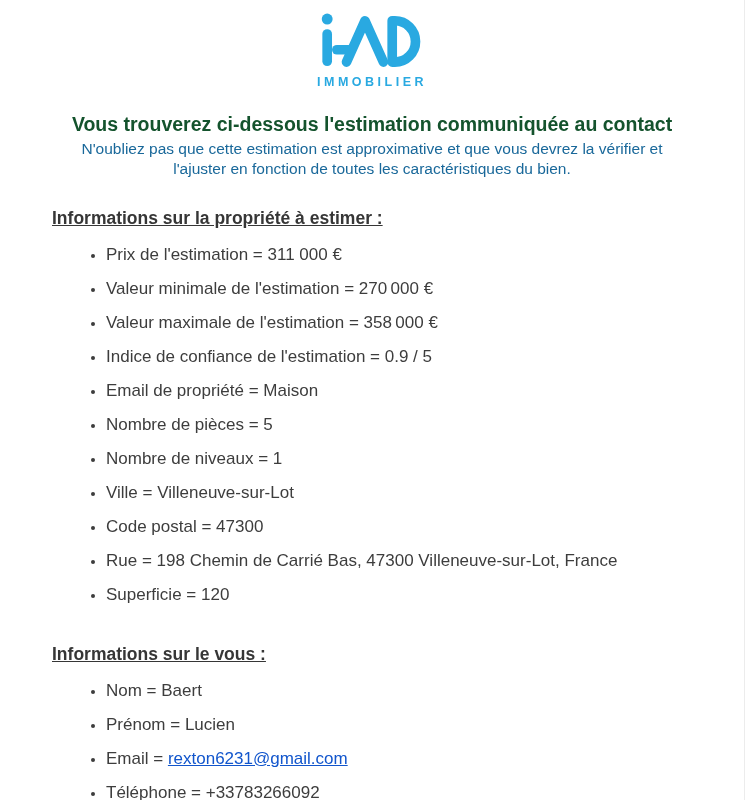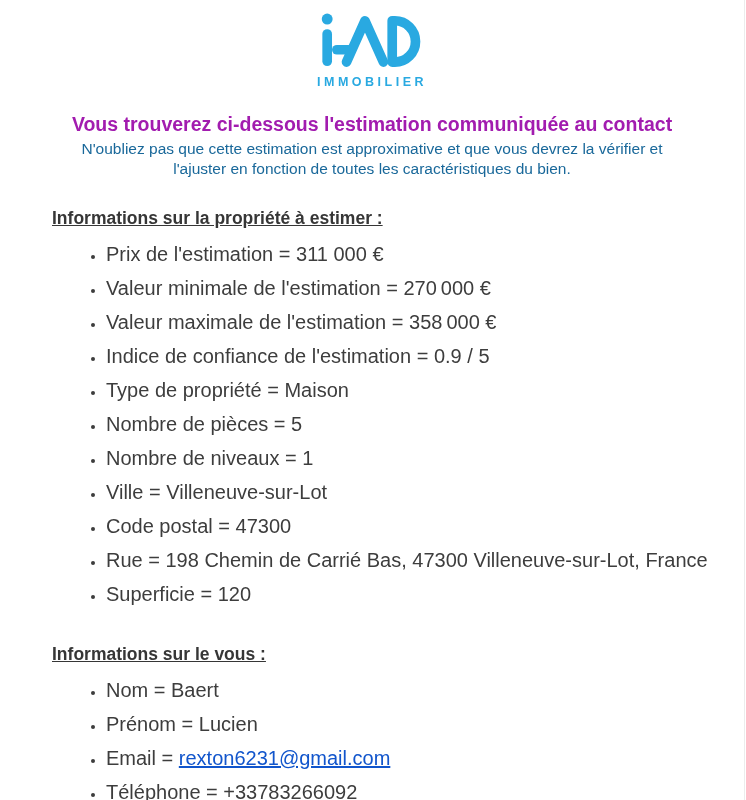--- a/index.html
+++ b/index.html
@@ -21,21 +21,21 @@
     padding-top: 12px;
   }
   .logo-sub {
     color: #29a9e1;
     font-size: 12.5px;
     font-weight: 700;
     letter-spacing: 3.5px;
     margin-top: 1px;
   }
   .title {
-    color: #a21caf;
+    color: #14532d;
     font-weight: 700;
     font-size: 19.5px;
     text-align: center;
     margin: 24px 20px 0 20px;
     line-height: 1.15;
   }
   .subtitle {
     color: #19689a;
     font-size: 15.5px;
     text-align: center;
@@ -52,21 +52,21 @@
     color: #363636;
     text-decoration: underline;
     margin: 0;
   }
   ul.info-list {
     margin: 16px 0 0 0;
     padding-left: 54px;
     list-style-type: disc;
   }
   ul.info-list li {
-    font-size: 20px;
+    font-size: 17px;
     color: #3d3d3d;
     line-height: 19px;
     margin-bottom: 15px;
   }
   ul.info-list li::marker { color: #3d3d3d; font-size: 13px; }
   a.email-link {
     color: #1155cc;
     text-decoration: underline;
     text-align: right;
   }
@@ -93,21 +93,21 @@
 
   <div class="subtitle">N'oubliez pas que cette estimation est approximative et que vous devrez la vérifier et l'ajuster en fonction de toutes les caractéristiques du bien.</div>
 
   <div class="section section-property">
     <h2 class="section-heading">Informations sur la propriété à estimer :</h2>
     <ul class="info-list">
         <li>Prix de l'estimation = 311 000 €</li>
         <li>Valeur minimale de l'estimation = 270 000 €</li>
         <li>Valeur maximale de l'estimation = 358 000 €</li>
         <li>Indice de confiance de l'estimation = 0.9 / 5</li>
-        <li>Type de propriété = Maison</li>
+        <li>Email de propriété = Maison</li>
         <li>Nombre de pièces = 5</li>
         <li>Nombre de niveaux = 1</li>
         <li>Ville = Villeneuve-sur-Lot</li>
         <li>Code postal = 47300</li>
         <li>Rue = 198 Chemin de Carrié Bas, 47300 Villeneuve-sur-Lot, France</li>
         <li>Superficie = 120</li>
       </ul>
   </div>
 
   <div class="section section-lead">

